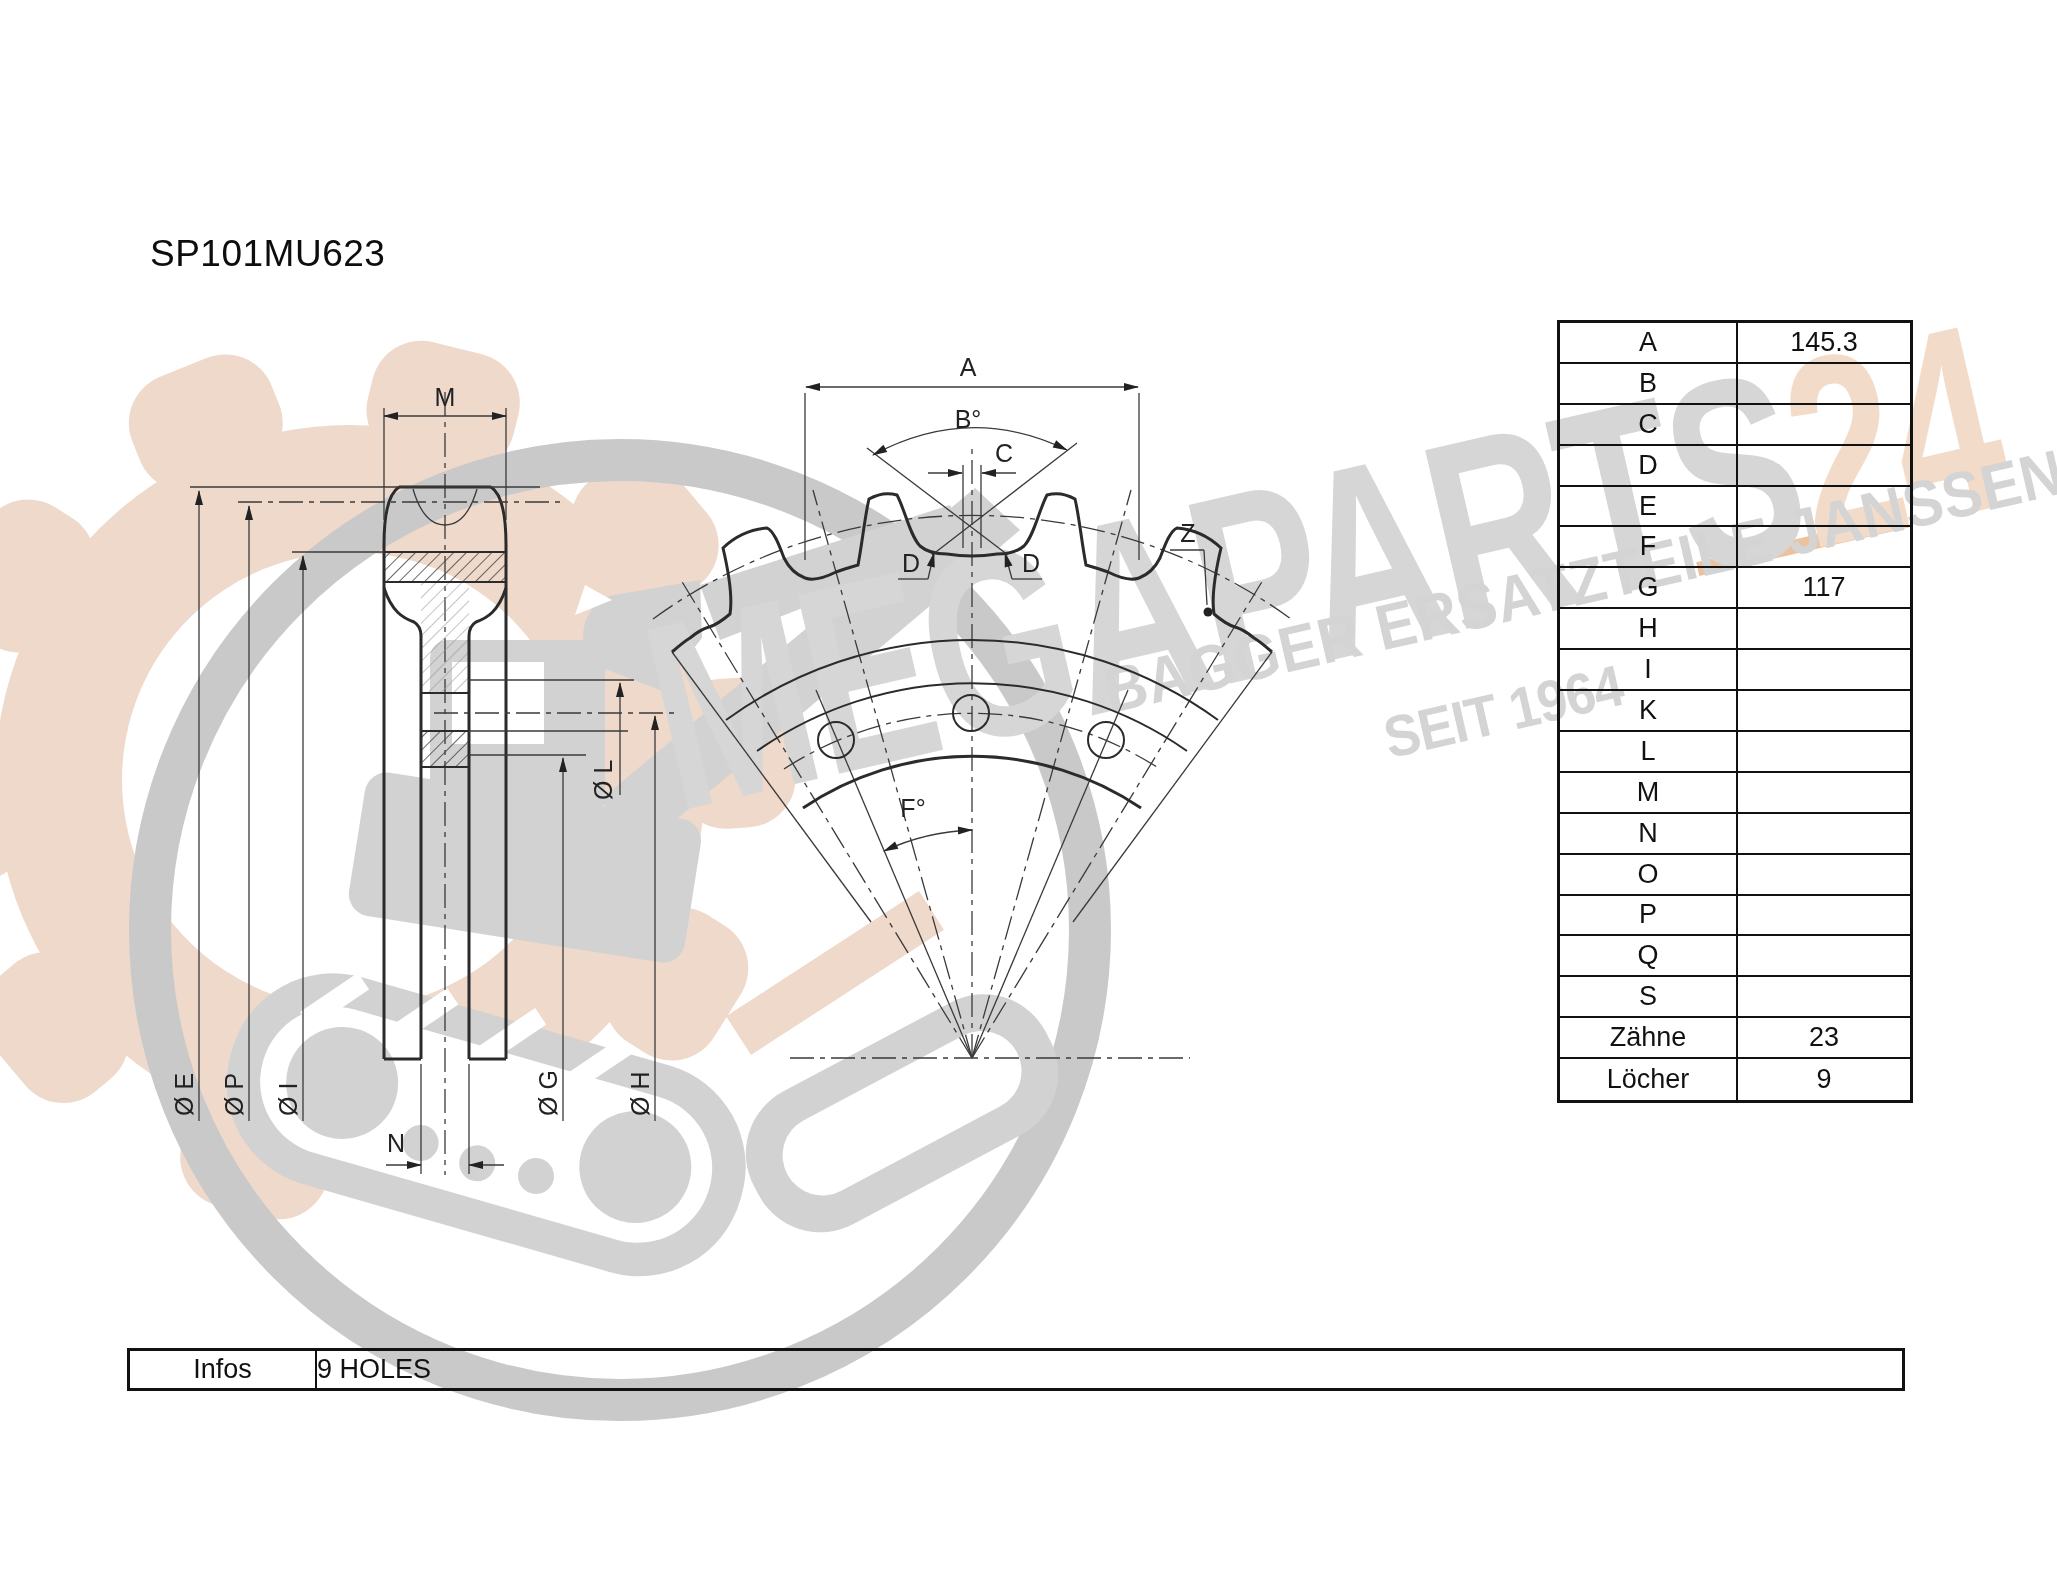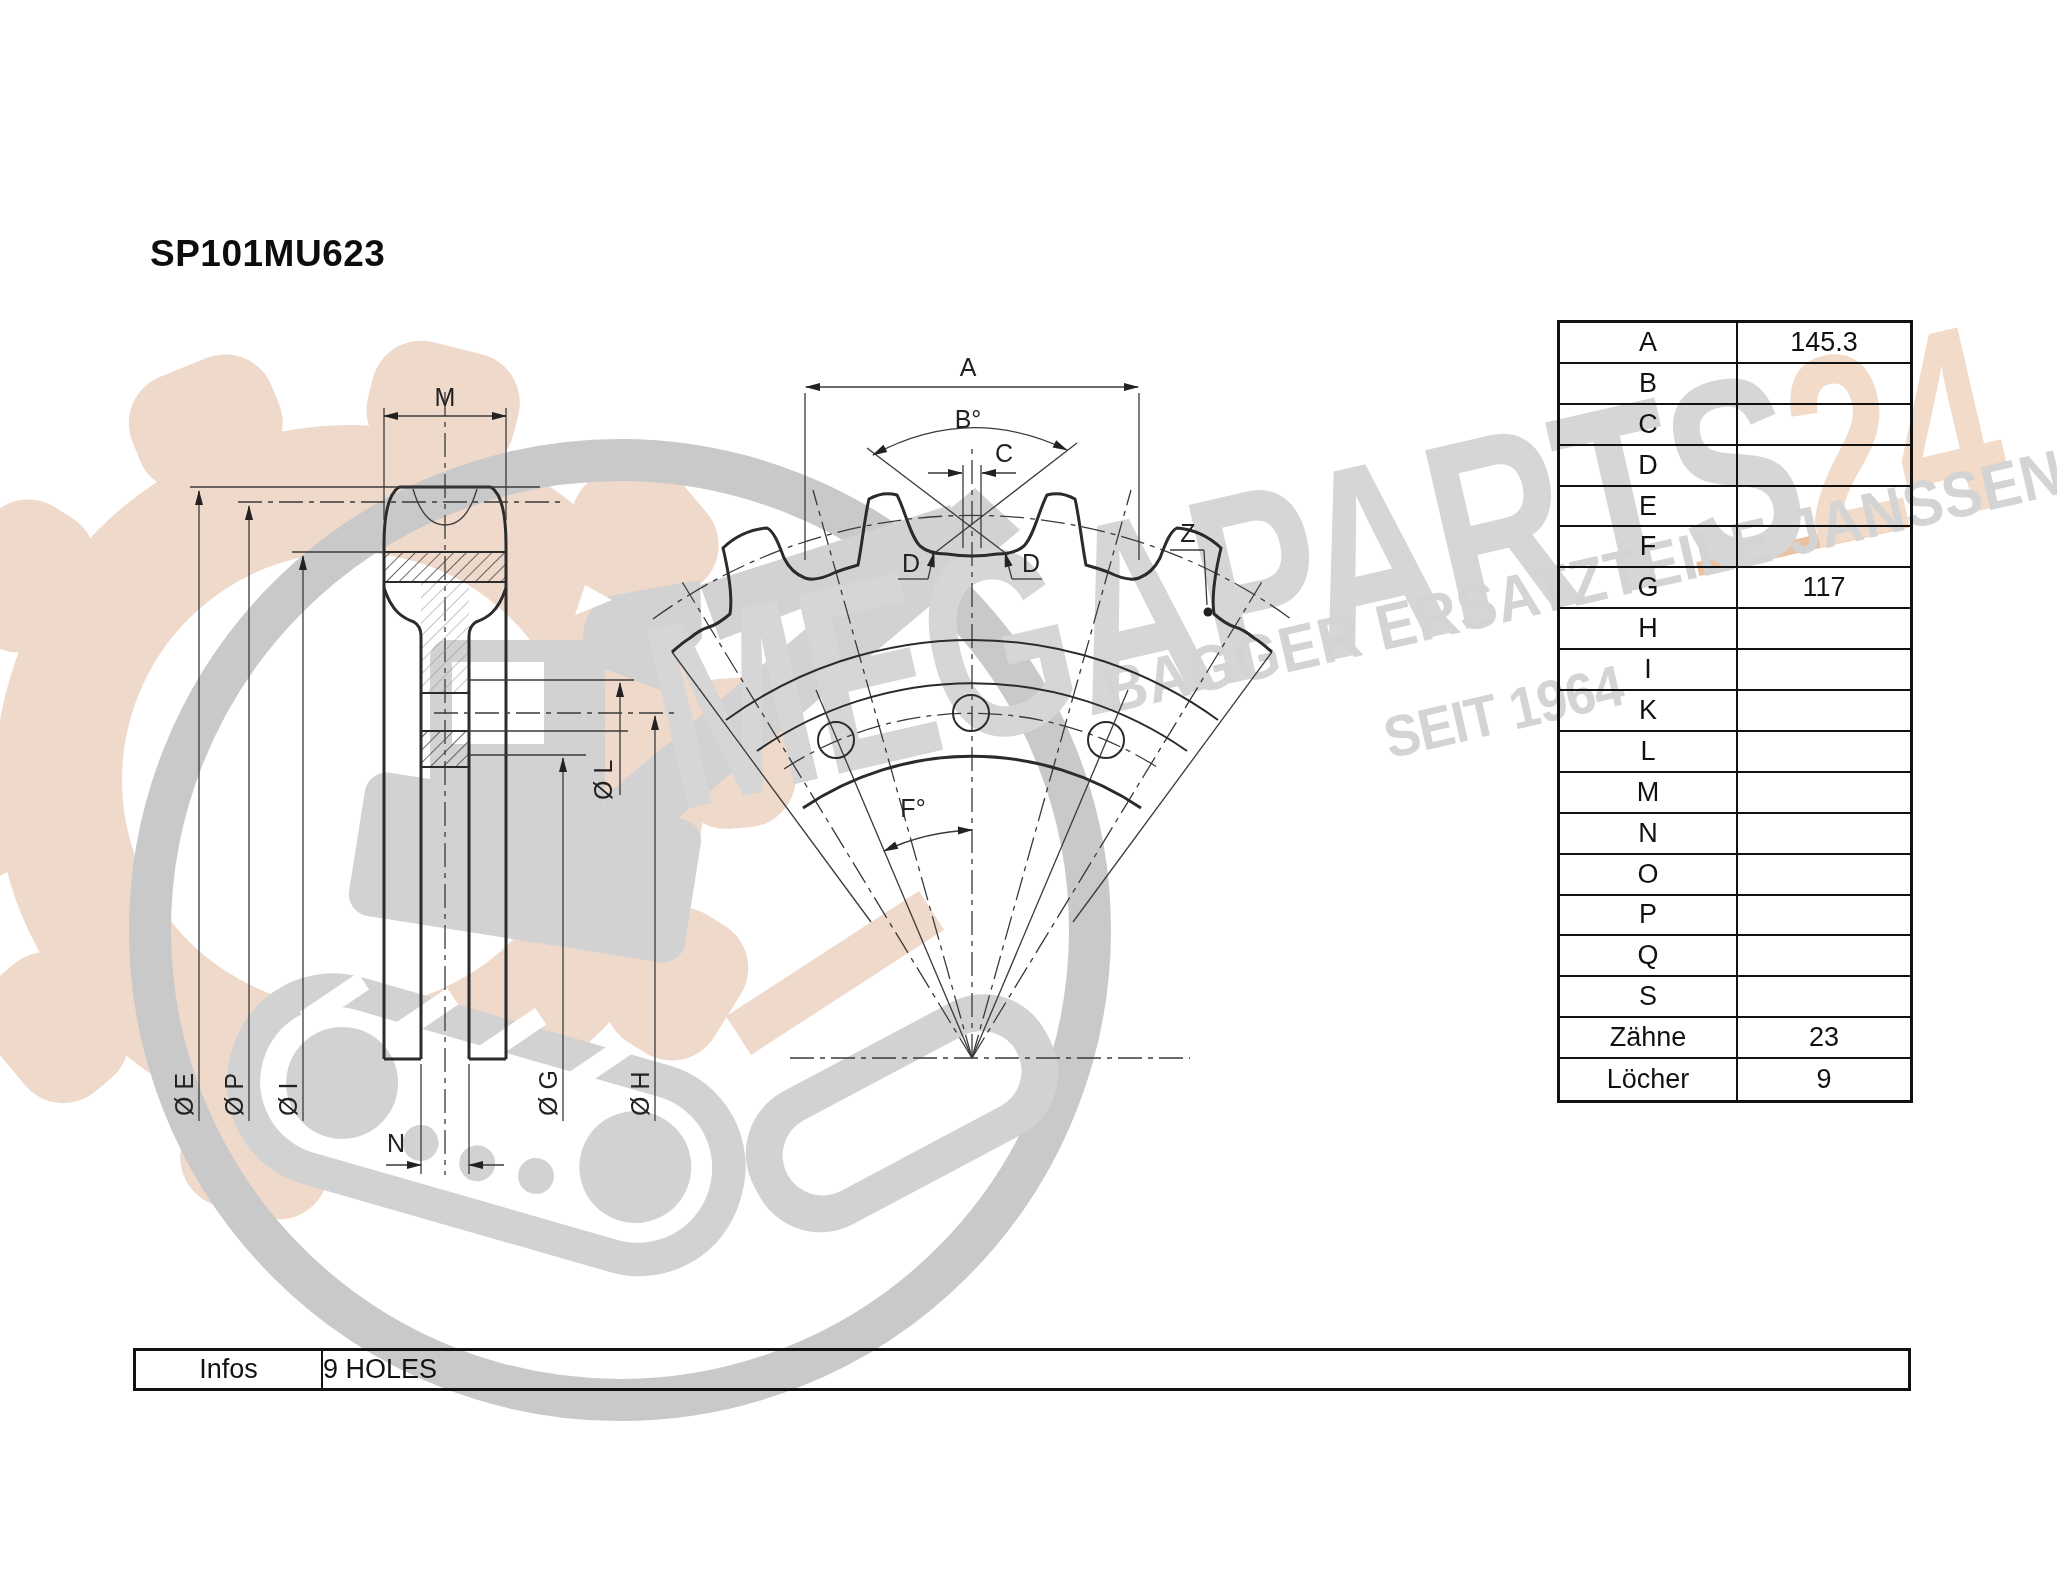--- a/index.html
+++ b/index.html
@@ -24,35 +24,35 @@
   #drawing{position:absolute;left:0;top:0;z-index:1;}
   .ln{stroke:#2b2b2b;fill:none;}
   .heavy{stroke-width:3px;}
   .med{stroke-width:2px;}
   .thin{stroke-width:1.3px;stroke:#3a3a3a;}
   .dd{stroke-dasharray:24 6 5 6;}
   .dimtxt{font-family:"Liberation Sans",sans-serif;font-size:25px;fill:#222;}
   
   #page-title{
     position:absolute;left:150px;top:233px;z-index:2;
-    font-size:37px;font-weight:bold;letter-spacing:0.5px;color:#0d0d0d;
+    font-size:37px;font-weight:normal;letter-spacing:0.5px;color:#0d0d0d;
   }
   #dim-table{
     position:absolute;left:1557px;top:320px;width:356px;height:783px;z-index:2;
     display:grid;grid-template-columns:178px 1fr;grid-template-rows:repeat(19,1fr);
     border:3px solid #111;box-sizing:border-box;background:transparent;
   }
   #dim-table .cell{
     display:flex;align-items:center;justify-content:center;
     font-size:27px;border-bottom:2.5px solid #111;box-sizing:border-box;
   }
   #dim-table .lab{border-right:2.5px solid #111;}
   #dim-table .cell.last{border-bottom:none;}
   #info-bar{
-    position:absolute;left:133px;top:1348px;width:1778px;height:43px;z-index:2;
+    position:absolute;left:127px;top:1348px;width:1778px;height:43px;z-index:2;
     display:flex;border:3px solid #111;box-sizing:border-box;background:transparent;
   }
   #info-bar .info-label{
     width:187px;border-right:2.5px solid #111;box-sizing:border-box;
     display:flex;align-items:center;justify-content:center;font-size:27px;
   }
   #info-bar .info-value{
     flex:1;display:flex;align-items:center;font-size:27px;
   }
 </style>

